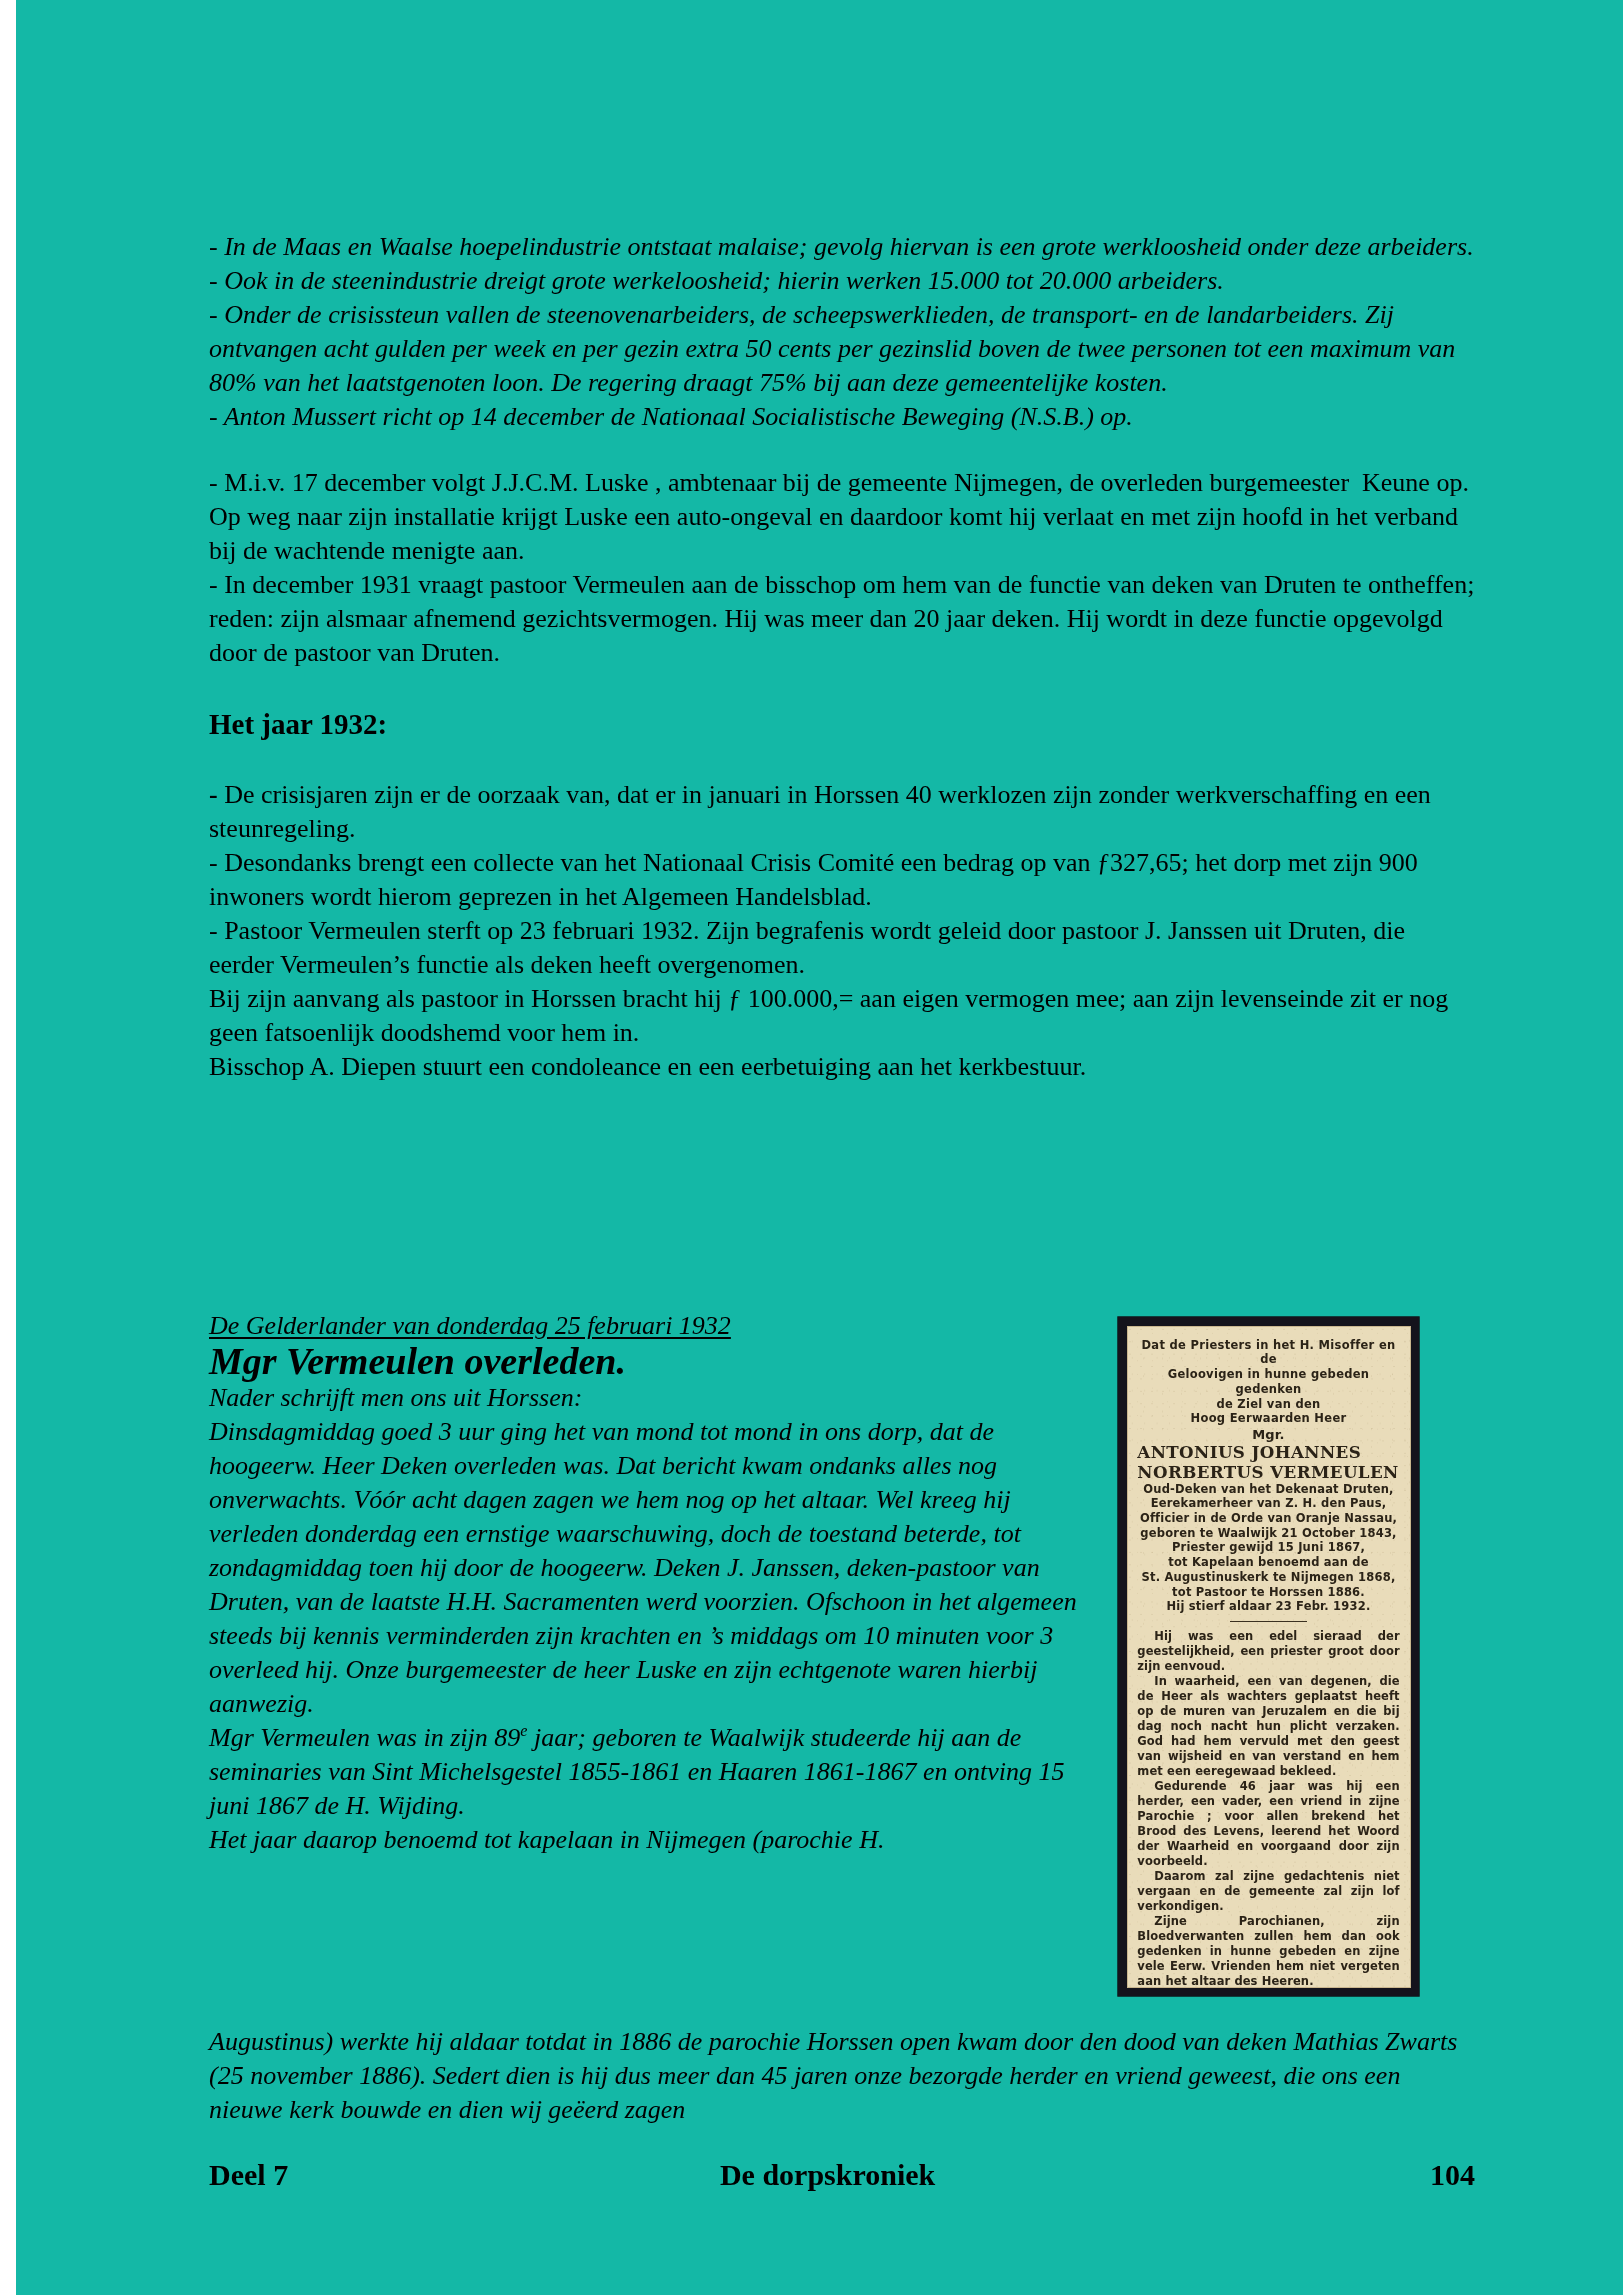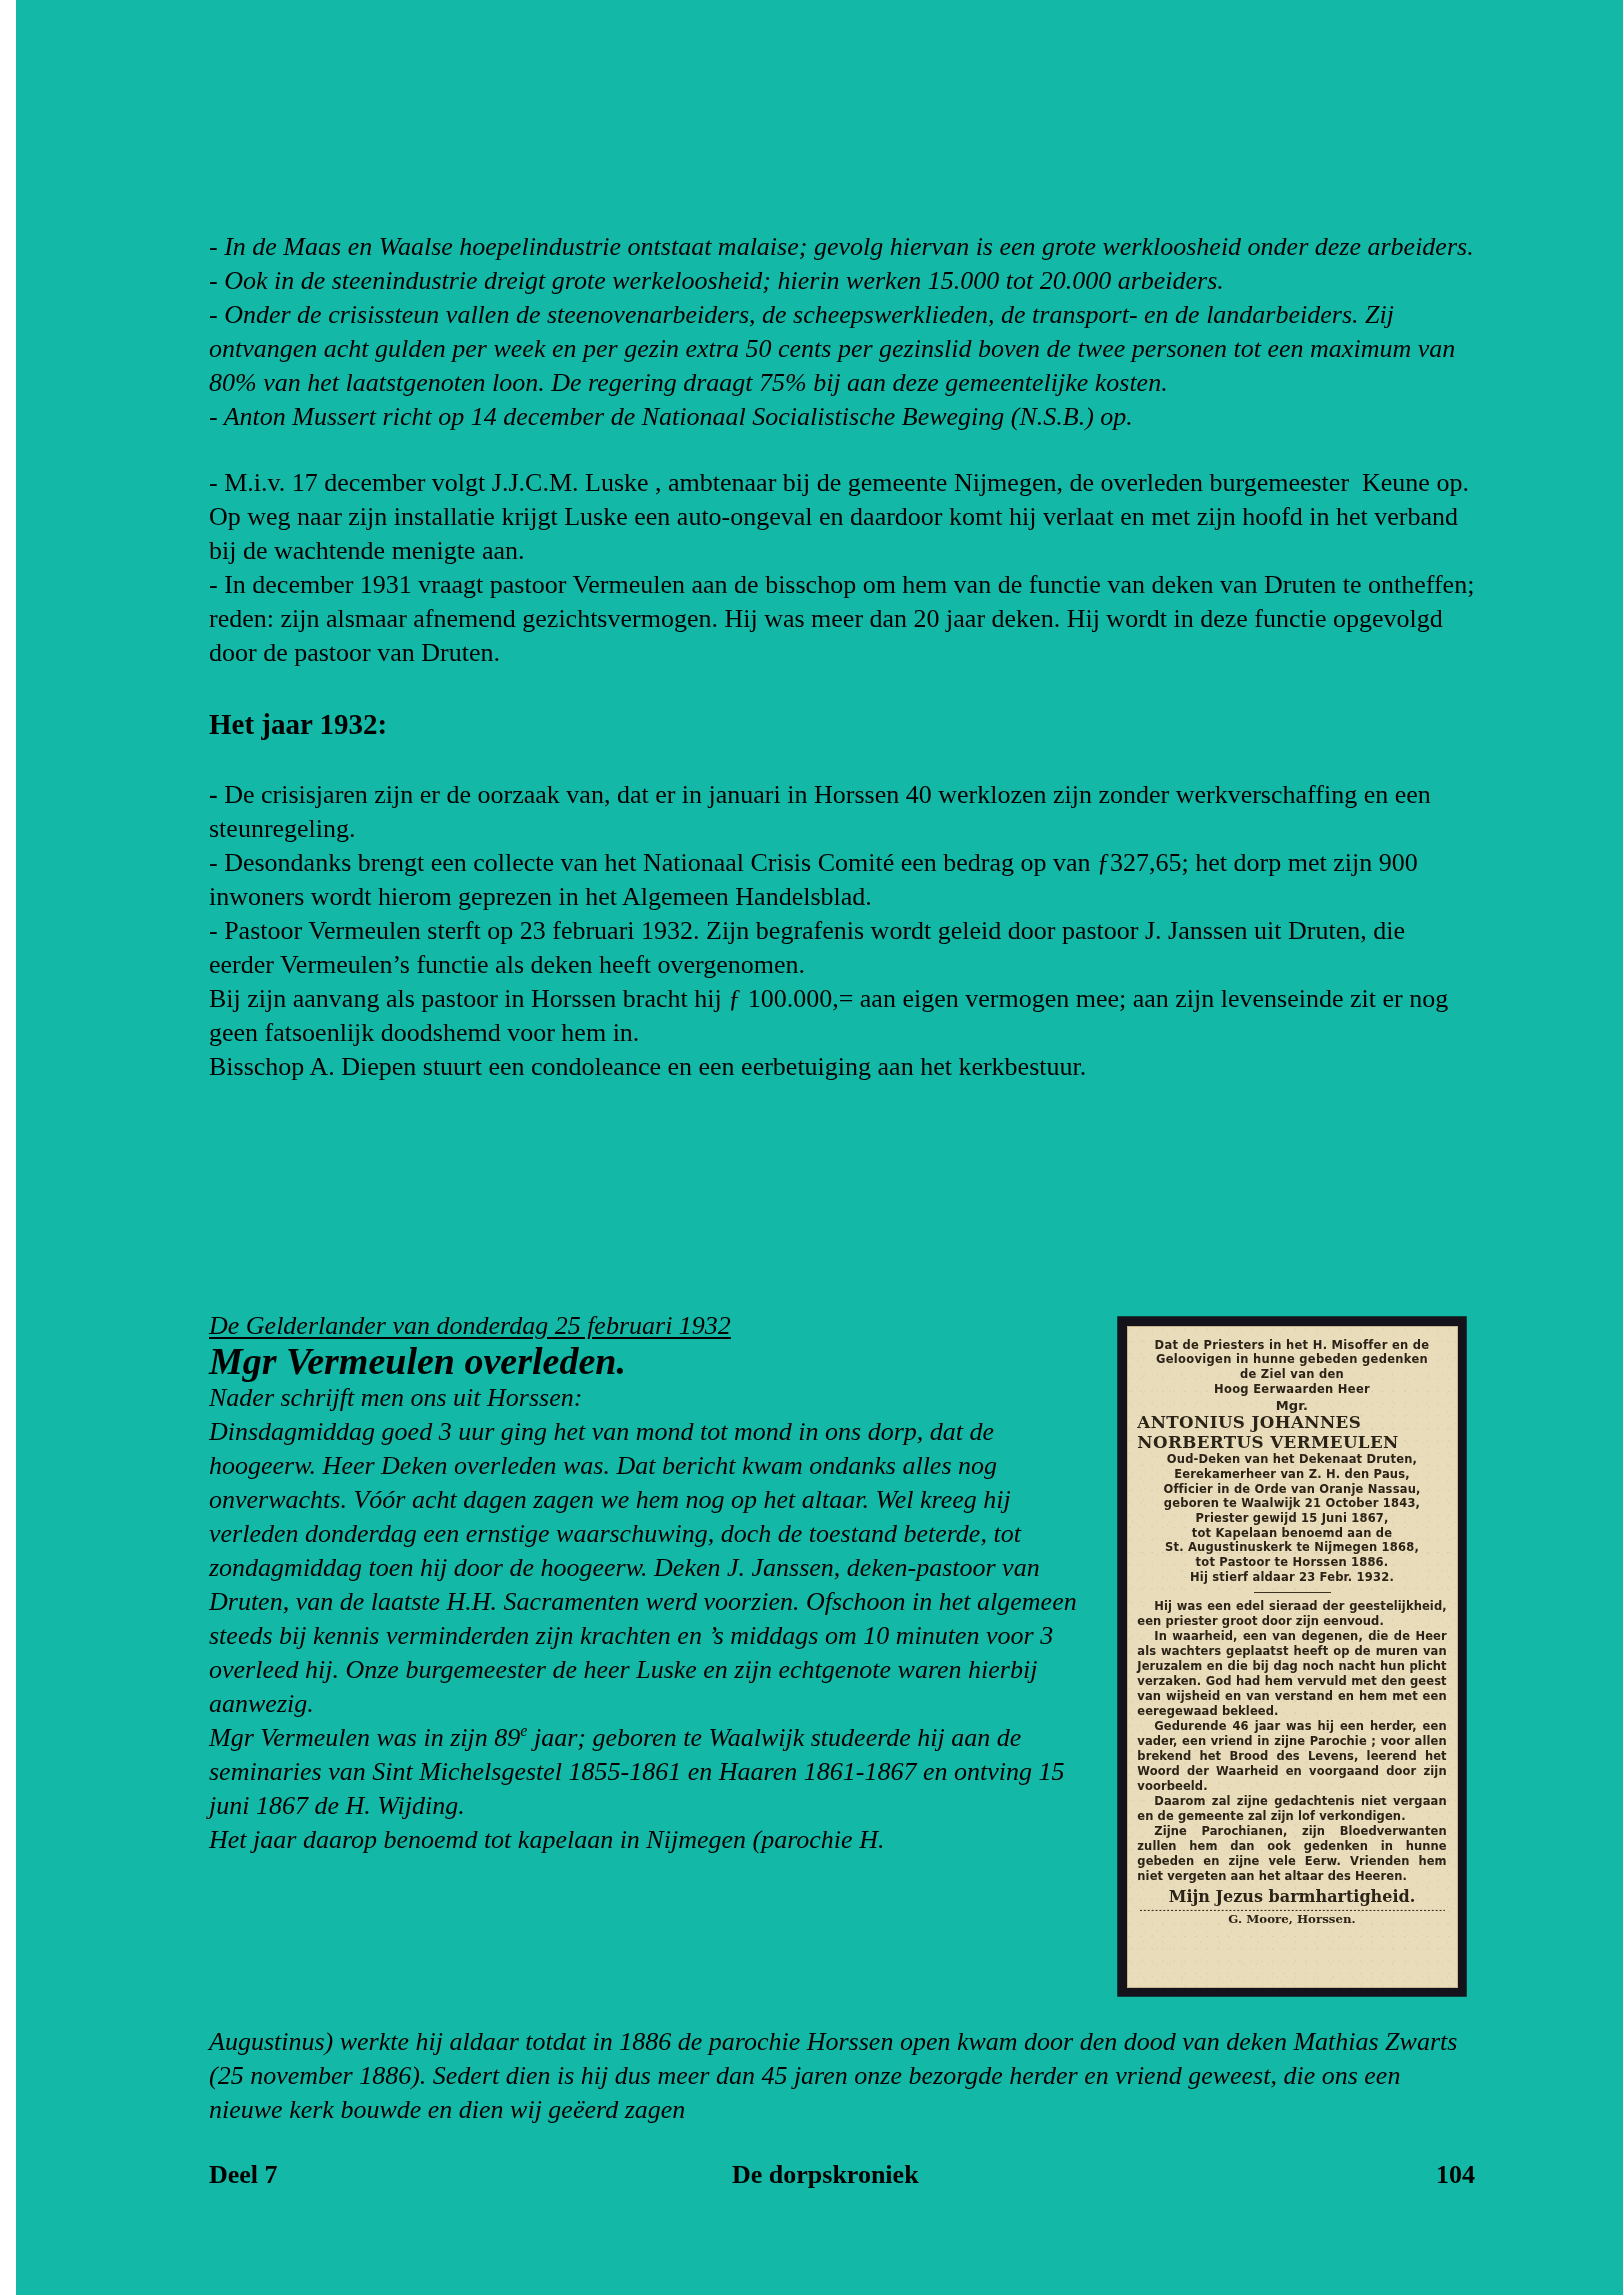--- a/index.html
+++ b/index.html
@@ -104,21 +104,21 @@
     line-height: 34px;
     font-style: italic;
     white-space: pre-wrap;
   }
 
   
   .card {
     position: absolute;
     left: 1102px;
     top: 1317px;
-    width: 348px;
+    width: 301px;
     height: 679px;
     background: #14131c;
     padding: 0;
     box-sizing: border-box;
     box-shadow: 0 0 0 0.7px #0b0b10;
   }
   .card-inner {
     position: absolute;
     left: 8.5px;
     top: 9.2px;
@@ -212,21 +212,21 @@
   }
 
   
   .footer {
     position: absolute;
     left: 193px;
     top: 2158px;
     width: 1266px;
     display: flex;
     align-items: baseline;
-    font-size: 26px;
+    font-size: 30px;
     font-weight: bold;
     line-height: 33px;
   }
   .footer .f-left   { flex: 0 0 auto; }
   .footer .f-center { flex: 1 1 auto; text-align: center; padding-right: 63px; }
   .footer .f-right  { flex: 0 0 auto; }
 </style>
 </head>
 <body>
 

